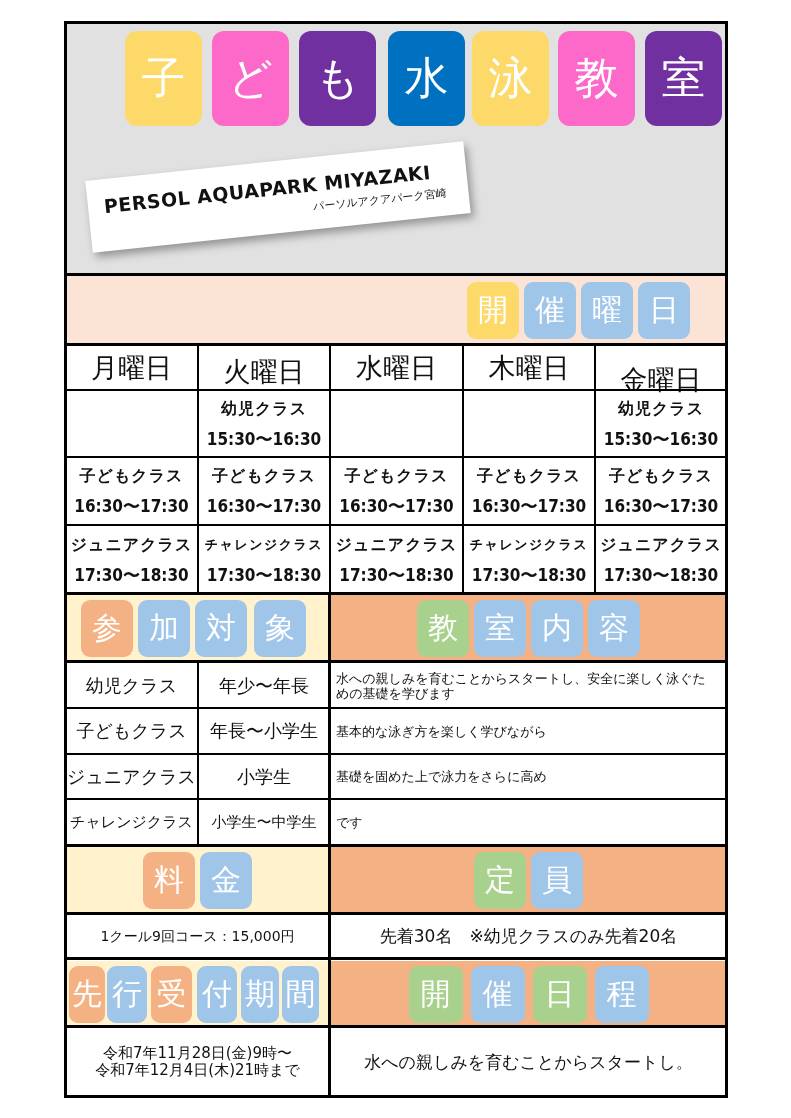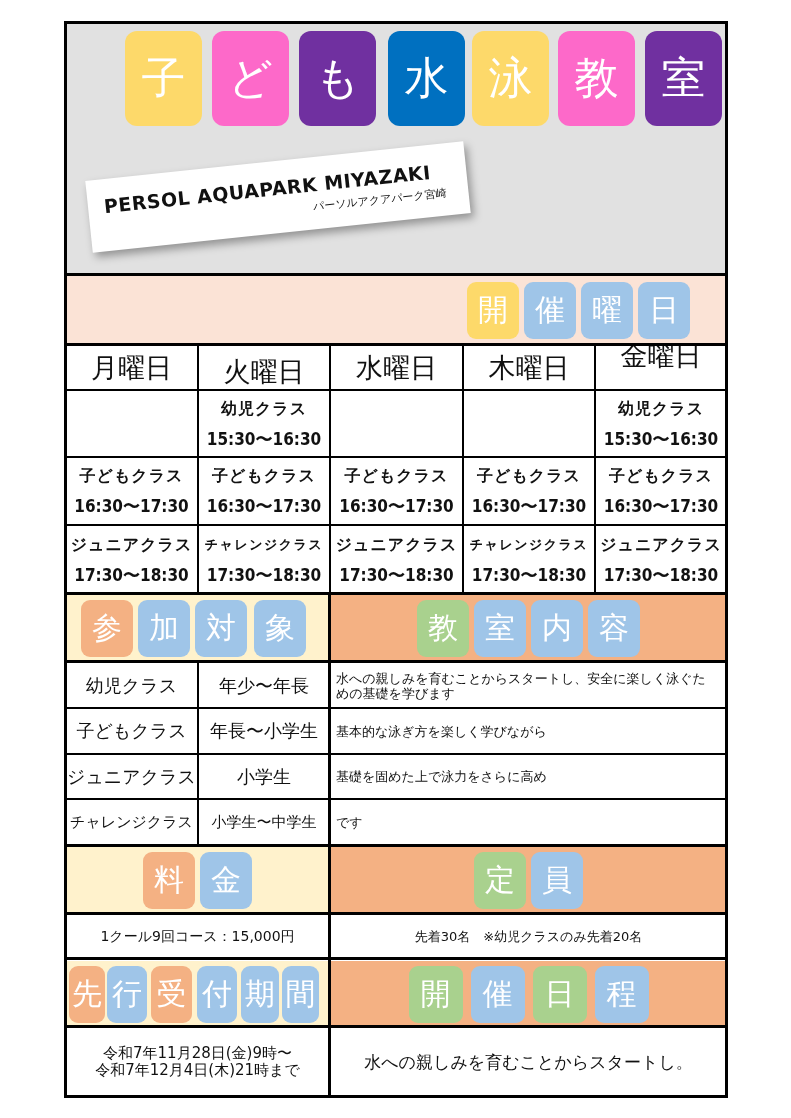--- a/index.html
+++ b/index.html
@@ -50,21 +50,21 @@
   <div class="tile sec-tile" style="background:#fdd96a">開</div>
   <div class="tile sec-tile" style="background:#9fc5e8">催</div>
   <div class="tile sec-tile" style="background:#9fc5e8">曜</div>
   <div class="tile sec-tile" style="background:#9fc5e8">日</div>
 </div>
 
 <div class="cell day" style="left:66px;top:346px;width:131px;height:44px">月曜日</div>
 <div class="cell day" style="left:199px;top:346px;width:130px;height:52px">火曜日</div>
 <div class="cell day" style="left:331px;top:346px;width:131px;height:44px">水曜日</div>
 <div class="cell day" style="left:464px;top:346px;width:130px;height:44px">木曜日</div>
-<div class="cell day" style="left:596px;top:330px;width:130px;height:52px">金曜日</div>
+<div class="cell day" style="left:596px;top:354px;width:130px;height:52px">金曜日</div>
 
 <div class="cell" style="left:66px;top:392px;width:131px;height:64px">
   <div class="cls"></div>
   <div class="time"></div>
 </div>
 <div class="cell" style="left:199px;top:392px;width:130px;height:64px">
   <div class="cls">幼児クラス</div>
   <div class="time">15:30〜16:30</div>
 </div>
 <div class="cell" style="left:331px;top:392px;width:131px;height:64px">
@@ -163,21 +163,21 @@
 <div class="band" style="left:66px;top:847px;width:263px;height:66px;background:#fff2cc;justify-content:center;">
   <div class="tile sec-tile" style="background:#f4b183">料</div>
   <div class="tile sec-tile" style="background:#9fc5e8;margin-right:0">金</div>
 </div>
 <div class="band" style="left:331px;top:847px;width:395px;height:66px;background:#f4b183;justify-content:center;">
   <div class="tile sec-tile" style="background:#a9d18e">定</div>
   <div class="tile sec-tile" style="background:#9fc5e8;margin-right:0">員</div>
 </div>
 
 <div class="cell info" style="left:66px;top:915px;width:263px;height:43px;font-size:14px;">1クール9回コース：15,000円</div>
-<div class="cell info" style="left:331px;top:915px;width:395px;height:43px;font-size:13px;">先着30名　※幼児クラスのみ先着20名</div>
+<div class="cell info" style="left:331px;top:915px;width:395px;height:43px;font-size:17px;">先着30名　※幼児クラスのみ先着20名</div>
 
 <div class="band" style="left:66px;top:961px;width:263px;height:66px;background:#fff2cc;padding-left:3px;">
   <div class="tile sec-tile" style="background:#f4b183;width:36px;margin-right:2px;">先</div>
   <div class="tile sec-tile" style="background:#9fc5e8;width:40px;margin-right:4px;">行</div>
   <div class="tile sec-tile" style="background:#f4b183;width:41px;margin-right:5px;">受</div>
   <div class="tile sec-tile" style="background:#9fc5e8;width:40px;margin-right:4px;">付</div>
   <div class="tile sec-tile" style="background:#9fc5e8;width:38px;margin-right:3px;">期</div>
   <div class="tile sec-tile" style="background:#9fc5e8;width:37px;margin-right:0;">間</div>
 </div>
 <div class="band" style="left:331px;top:961px;width:395px;height:66px;background:#f4b183;justify-content:center;">

